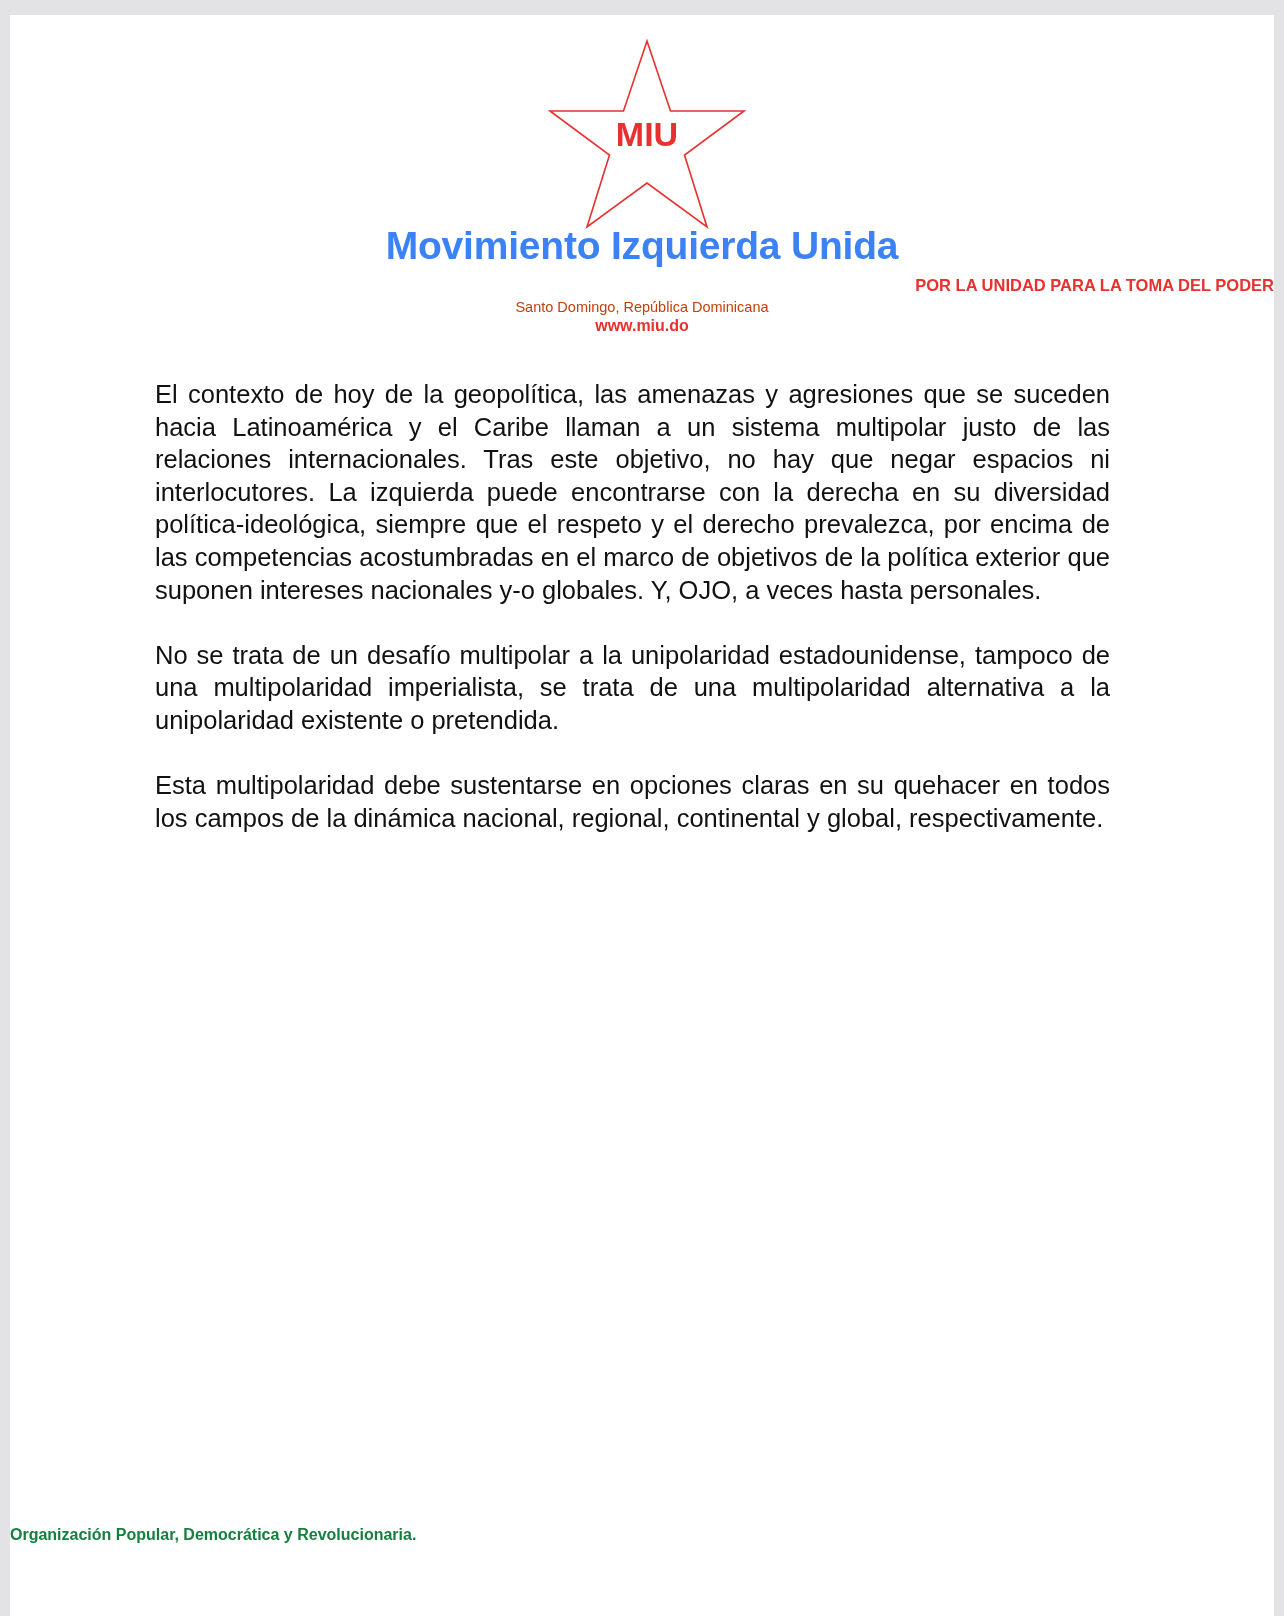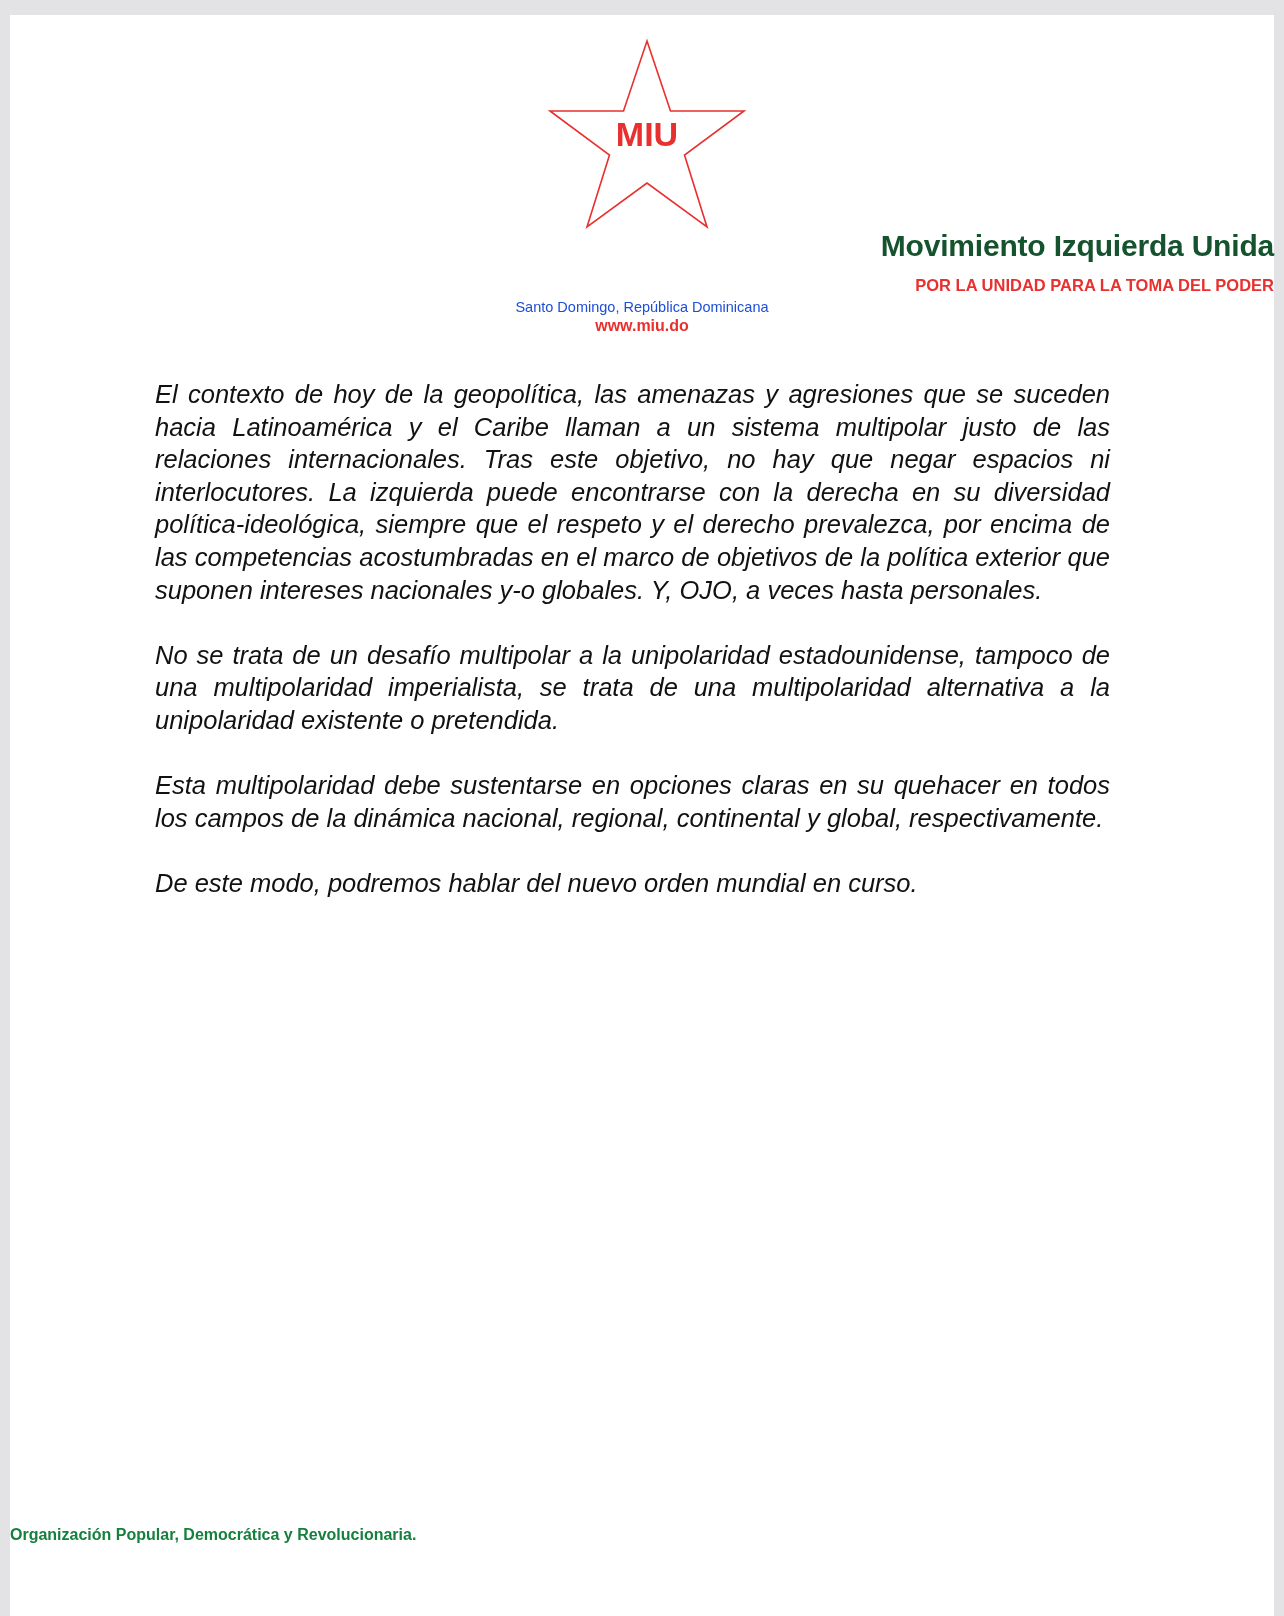--- a/index.html
+++ b/index.html
@@ -23,43 +23,43 @@
       position: absolute;
       left: 537px;
       top: 22px;
       width: 200px;
       height: 194px;
     }
     .org-name {
       position: absolute;
       left: 0; width: 1264px;
       top: 208px;
-      text-align: right;
-      color: #14532d;
+      text-align: center;
+      color: #3b82f6;
       font-weight: bold;
-      font-size: 30px;
+      font-size: 39px;
       line-height: 46px;
       letter-spacing: -0.2px;
     }
     .tagline {
       position: absolute;
       left: 0; width: 1264px;
       top: 260px;
       text-align: right;
       color: #e8302f;
       font-weight: bold;
       font-size: 16.5px;
       line-height: 20px;
     }
     .location {
       position: absolute;
       left: 0; width: 1264px;
       top: 284px;
       text-align: center;
-      color: #1d4ed8;
+      color: #c2410c;
       font-size: 14.5px;
       line-height: 17px;
     }
     .website {
       position: absolute;
       left: 0; width: 1264px;
       top: 301px;
       text-align: center;
       color: #e8302f;
       font-size: 16px;
@@ -71,21 +71,20 @@
       left: 145px;
       width: 955px;
       top: 363px;
       color: #111111;
       font-size: 25.5px;
       line-height: 32.6px;
     }
     .body-text p {
       margin: 0 0 32.6px 0;
       text-align: justify;
-      font-style: italic;
     }
     .body-text p.last-left { text-align: left; }
     .signature {
       position: absolute;
       left: 145px;
       top: 1043px;
       color: #111111;
       font-size: 25.5px;
       line-height: 33px;
     }
@@ -114,19 +113,18 @@
 
   <div class="org-name">Movimiento Izquierda Unida</div>
   <div class="tagline">POR LA UNIDAD PARA LA TOMA DEL PODER</div>
   <div class="location">Santo Domingo, República Dominicana</div>
   <div class="website">www.miu.do</div>
 
   <div class="body-text">
     <p>El contexto de hoy de la geopolítica, las amenazas y agresiones que se suceden hacia Latinoamérica y el Caribe llaman a un sistema multipolar justo de las relaciones internacionales. Tras este objetivo, no hay que negar espacios ni interlocutores. La izquierda puede encontrarse con la derecha en su diversidad política-ideológica, siempre que el respeto y el derecho prevalezca, por encima de las competencias acostumbradas en el marco de objetivos de la política exterior que suponen intereses nacionales y-o globales. Y, OJO, a veces hasta personales.</p>
     <p>No se trata de un desafío multipolar a la unipolaridad estadounidense, tampoco de una multipolaridad imperialista, se trata de una multipolaridad alternativa a la unipolaridad existente o pretendida.</p>
     <p>Esta multipolaridad debe sustentarse en opciones claras en su quehacer en todos los campos de la dinámica nacional, regional, continental y global, respectivamente.</p>
-    <p class="last-left">De este modo, podremos hablar del nuevo orden mundial en curso.</p>
   </div>
 
 
   <div class="footer">Organización Popular, Democrática y Revolucionaria.</div>
 
 </div>
 
 </body></html>

